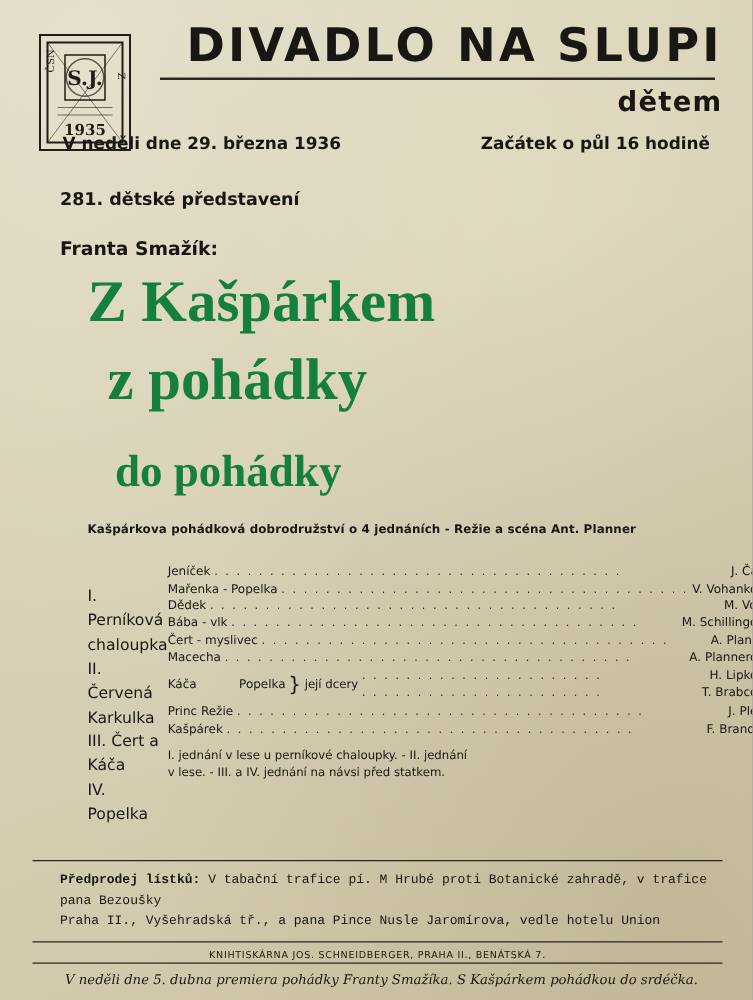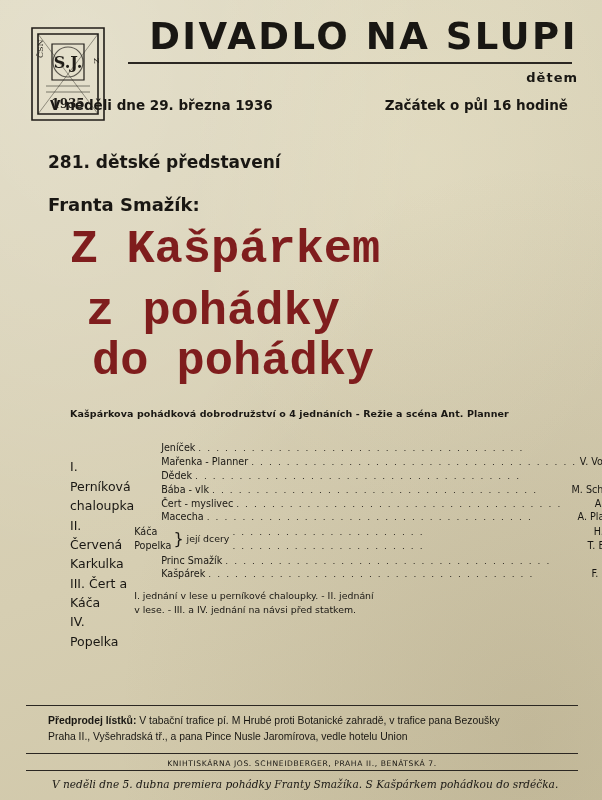--- a/index.html
+++ b/index.html
@@ -67,61 +67,61 @@
     white-space: nowrap;
   }
   .rule {
     height: 2px;
     background: #2b2722;
     margin: 7px 6px 6px 6px;
   }
   .subtitle {
     font-family: "DejaVu Sans", sans-serif;
     font-weight: bold;
-    font-size: 13px;
+    font-size: 22px;
     letter-spacing: 1px;
     margin: 4px 0 0 0;
   }
   .datesrow {
     display: flex;
     justify-content: space-between;
     align-items: baseline;
     margin: 12px 4px 0 8px;
     font-family: "DejaVu Sans", sans-serif;
     font-weight: bold;
     font-size: 13.5px;
   }
   .datesrow .date { padding-left: 16px; }
   .datesrow .time { padding-right: 6px; }
 
   
   .perfno {
     margin: 16px 0 0 22px;
     font-family: "DejaVu Sans", sans-serif;
     font-weight: bold;
-    font-size: 17px;
+    font-size: 14px;
   }
   .author {
     margin: 22px 0 0 22px;
     font-family: "DejaVu Sans", sans-serif;
     font-weight: bold;
-    font-size: 18px;
+    font-size: 15px;
   }
 
   
   .playtitle {
     margin: 10px 0 0 0;
-    font-family: Liberation Mono, monospace;
+    font-family: Liberation Serif, serif;
     font-weight: bold;
     line-height: 1.06;
-    color: #7f1d1d;
+    color: #15803d;
   }
   .pt1 { font-size: 47px; margin-left: 44px; letter-spacing: 0px; }
   .pt2 { font-size: 47px; margin-left: 60px; margin-top: 12px; }
-  .pt3 { font-size: 47px; margin-left: 66px; margin-top: 0; }
+  .pt3 { font-size: 36px; margin-left: 66px; margin-top: 28px; }
 
   .tagline {
     margin: 22px 0 0 44px;
     font-family: "DejaVu Sans", sans-serif;
     font-weight: bold;
     font-size: 9.5px;
     letter-spacing: 0.1px;
   }
 
   
@@ -144,39 +144,40 @@
     padding-right: 10px;
     font-family: "DejaVu Sans", sans-serif;
     font-size: 9.6px;
     line-height: 1.42;
   }
   .cast-row {
     display: flex;
     align-items: baseline;
     white-space: nowrap;
   }
-  .cast-role { flex: 0 0 auto; margin-left: 27px; }
+  .cast-role { flex: 0 0 auto; }
   .cast-dots {
     flex: 1 1 auto;
     overflow: hidden;
     margin: 0 3px;
     letter-spacing: 1.6px;
     color: #2a2620;
     font-size: 9px;
   }
   .cast-actor { flex: 0 0 auto; text-align: right; }
 
   .daughters {
     display: flex;
     align-items: center;
     margin: 1px 0 1px 0;
   }
   .daughters .names {
     display: flex;
-    flex-direction: column;
+    flex-direction: row;
+    gap: 34px;
   }
   .daughters .brace {
     font-size: 16px;
     line-height: 1;
     margin: 0 3px 0 2px;
   }
   .daughters .lbl { font-size: 9.4px; }
   .daughters .fill {
     flex: 1 1 auto;
     display: flex;
@@ -187,21 +188,21 @@
   
   .footer {
     position: absolute;
     left: 26px;
     right: 24px;
     bottom: 10px;
   }
   .hr-thin { height: 1px; background: #2b2722; margin: 0 0 7px 0; }
   .hr-thin2 { height: 1px; background: #2b2722; margin: 7px 0 5px 0; }
   .presale {
-    font-family: Liberation Sans, sans-serif;
+    font-family: Liberation Mono, monospace;
     font-size: 10.4px;
     line-height: 1.6;
     padding-left: 22px;
   }
   .presale b { font-weight: bold; }
   .printer {
     text-align: center;
     font-family: "DejaVu Sans", sans-serif;
     font-size: 7.6px;
     letter-spacing: 0.6px;
@@ -274,21 +275,21 @@
 
       <div class="col-right">
 
         <div class="cast-row">
           <span class="cast-role">Jeníček</span>
           <span class="cast-dots">. . . . . . . . . . . . . . . . . . . . . . . . . . . . . . . . . . . . .</span>
           <span class="cast-actor">J. Čáka</span>
         </div>
 
         <div class="cast-row">
-          <span class="cast-role">Mařenka - Planner</span>
+          <span class="cast-role">Mařenka - Popelka</span>
           <span class="cast-dots">. . . . . . . . . . . . . . . . . . . . . . . . . . . . . . . . . . . . .</span>
           <span class="cast-actor">V. Vohanková</span>
         </div>
 
         <div class="cast-row">
           <span class="cast-role">Dědek</span>
           <span class="cast-dots">. . . . . . . . . . . . . . . . . . . . . . . . . . . . . . . . . . . . .</span>
           <span class="cast-actor">M. Vojta</span>
         </div>
 
@@ -323,21 +324,21 @@
               <span class="cast-actor">H. Lipková</span>
             </div>
             <div class="cast-row">
               <span class="cast-dots">. . . . . . . . . . . . . . . . . . . . . .</span>
               <span class="cast-actor">T. Brabcová</span>
             </div>
           </div>
         </div>
 
         <div class="cast-row">
-          <span class="cast-role">Princ Smažík</span>
+          <span class="cast-role">Princ Režie</span>
           <span class="cast-dots">. . . . . . . . . . . . . . . . . . . . . . . . . . . . . . . . . . . . .</span>
           <span class="cast-actor">J. Pleva</span>
         </div>
 
         <div class="cast-row">
           <span class="cast-role">Kašpárek</span>
           <span class="cast-dots">. . . . . . . . . . . . . . . . . . . . . . . . . . . . . . . . . . . . .</span>
           <span class="cast-actor">F. Brandejs</span>
         </div>
 

